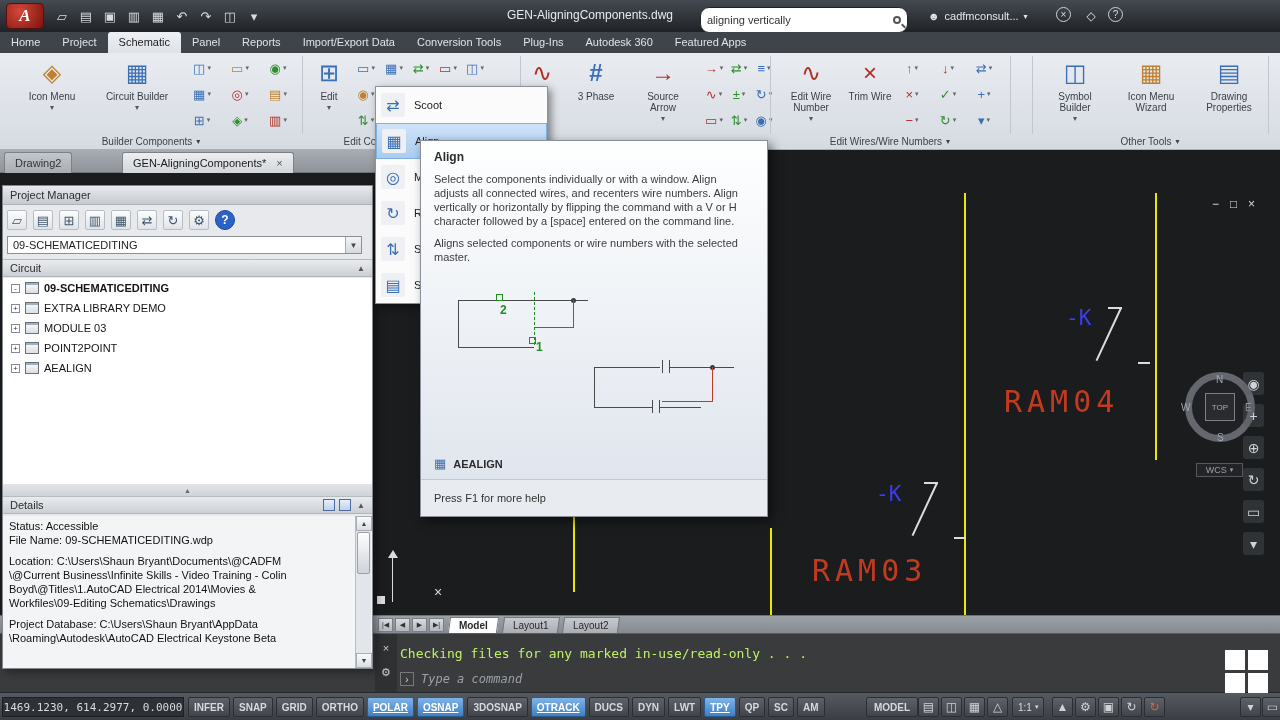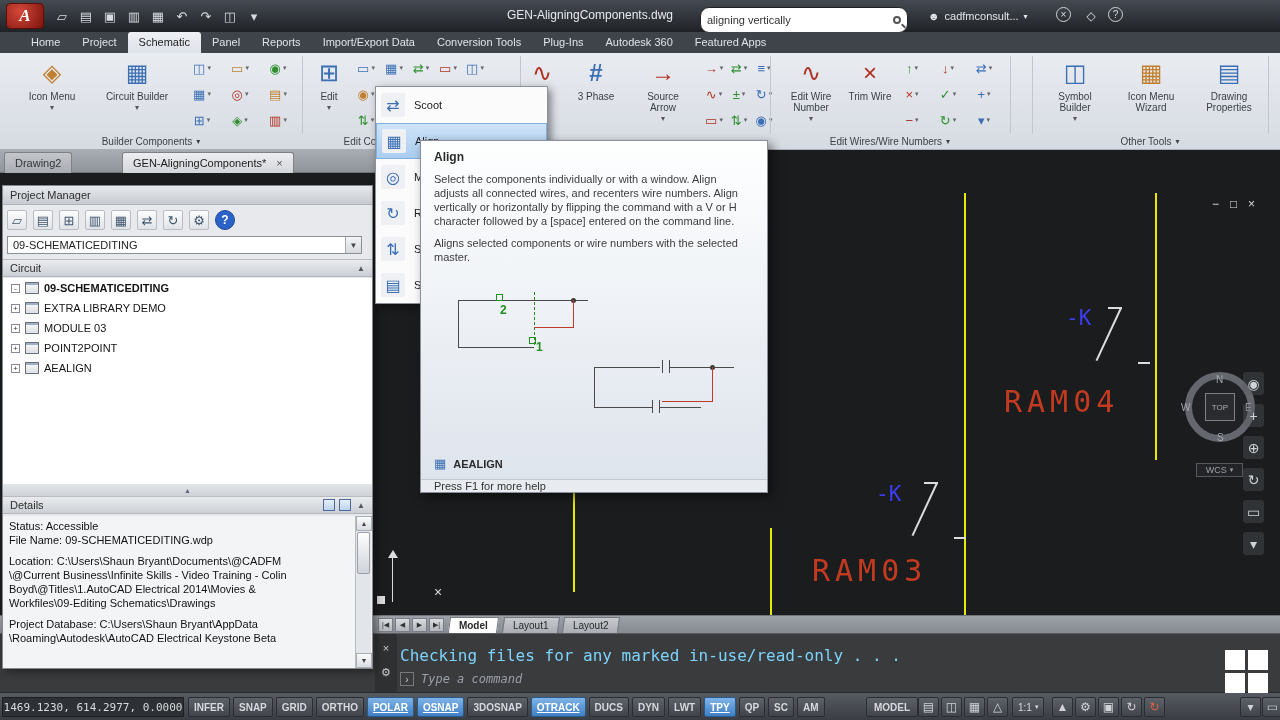--- a/index.html
+++ b/index.html
@@ -15,21 +15,21 @@
   #win-title { top:8px; left:440px; width:300px; color:#e6e9ee; font-size:12px; text-align:center; }
   #tb-search { left:700px; top:7px; width:208px; height:18px; background:#fff; border-radius:9px; border:1px solid #222; display:flex; align-items:center; padding:12px 6px; }
   #tb-search span.val { font-size:11px; color:#333; flex:1; }
   .mag { width:8px; height:8px; border:2px solid #555; border-radius:50%; position:relative; }
   .mag::after { content:""; position:absolute; width:5px; height:2px; background:#555; transform:rotate(45deg); left:6px; top:7px; }
   #tb-user { left:928px; top:7px; height:18px; display:flex; align-items:center; gap:5px; color:#e3e6eb; font-size:11px; }
   .tb-ic { top:7px; width:18px; height:18px; color:#d7dbe1; display:flex; align-items:center; justify-content:center; font-size:12px; }
   .circ { border:1px solid #cfd3d8; border-radius:50%; width:15px; height:15px; font-size:10px; }
 
   
-  #ribbon-tabs { left:0; top:32px; width:1280px; height:21px; background:#3f444b; display:flex; align-items:flex-end; padding-left:20px; z-index:5; }
+  #ribbon-tabs { left:0; top:32px; width:1280px; height:21px; background:#3f444b; display:flex; align-items:flex-end; padding-left:0; z-index:5; }
   .rtab { height:21px; line-height:21px; padding:0 11px; color:#dfe3e8; font-size:11px; }
   .rtab.active { background:linear-gradient(#eef0f4,#dde2e9); color:#222; border-radius:3px 3px 0 0; }
   #connect-pill { left:848px; top:35px; width:15px; height:15px; background:#e07b20; border-radius:3px; color:#fff; font-size:9px; display:flex; align-items:center; justify-content:center; }
 
   
   #ribbon { left:0; top:53px; width:1280px; height:97px; background:linear-gradient(#e9ecf1,#d6dbe2); border-bottom:1px solid #a9afb8; z-index:5; }
   .vsep { top:3px; height:78px; width:1px; background:#c2c7cf; }
   .bigbtn { display:flex; flex-direction:column; align-items:center; top:4px; color:#3a3f46; }
   .bb-icon { width:34px; height:32px; display:flex; align-items:center; justify-content:center; font-size:24px; }
   .bb-label { font-size:10px; text-align:center; line-height:11px; margin-top:2px; }
@@ -73,21 +73,21 @@
   #tt-diagram { position:relative; width:320px; height:178px; margin-top:6px; }
   .dl { position:absolute; background:#4a4a4a; }
   .rl { position:absolute; background:#c0392b; }
   .gdash { position:absolute; border-left:1px dashed #1f8f1f; }
   .gsq { position:absolute; width:7px; height:7px; border:1px solid #1f8f1f; }
   .gnum { position:absolute; color:#1f8f1f; font-weight:bold; font-size:12px; }
   .dot { position:absolute; width:5px; height:5px; border-radius:50%; background:#3a3a3a; }
   #tt-cmdrow { display:flex; align-items:center; gap:7px; padding:4px 13px 8px 13px; }
   #tt-cmdrow .g { font-size:13px; }
   #tt-cmd { font-size:11px; font-weight:bold; color:#2c2c2c; }
-  #tt-footer { border-top:1px solid #c4c9d1; background:#e8ebf0; padding:0 13px; font-size:11px; color:#333; }
+  #tt-footer { border-top:1px solid #c4c9d1; background:#e8ebf0; padding:12px 13px; font-size:11px; color:#333; }
 
   
   #pm { left:2px; top:185px; width:371px; height:484px; background:#e7e9ec; border:1px solid #83888f; box-shadow:3px 3px 8px rgba(0,0,0,.4); z-index:30; }
   #pm-header { height:19px; background:linear-gradient(#e6e9ed,#c7cbd1); border-bottom:1px solid #aeb3b9; font-size:11px; color:#2e2e2e; display:flex; align-items:center; padding-left:7px; }
   #pm-toolbar { position:absolute; top:22px; left:4px; height:24px; display:flex; gap:6px; align-items:center; }
   .pm-ic { width:20px; height:20px; display:flex; align-items:center; justify-content:center; font-size:13px; color:#41566e; background:linear-gradient(#fdfdfd,#dfe3e8); border:1px solid #b8bdc4; border-radius:2px; }
   .help-badge { background:#2a62c8; color:#fff; border-radius:50%; border:1px solid #1c4a9a; font-size:12px; font-weight:bold; }
   #pm-combo { position:absolute; top:50px; left:4px; width:355px; height:18px; background:#fff; border:1px solid #8b9097; display:flex; align-items:center; font-size:11px; color:#222; padding-left:5px; }
   #pm-combo .dd { margin-left:auto; width:16px; height:16px; background:linear-gradient(#f2f4f6,#d6dade); border-left:1px solid #aaa; display:flex; align-items:center; justify-content:center; font-size:8px; color:#444; }
   .pm-secbar { position:absolute; left:0; width:369px; height:18px; background:linear-gradient(#e9ebee,#ccd0d6); border-top:1px solid #b7bcc2; border-bottom:1px solid #b0b5bb; display:flex; align-items:center; padding:0 7px; font-size:11px; color:#2d2d2d; }
@@ -110,21 +110,21 @@
   
   #layoutstrip { left:0; top:615px; width:1280px; height:18px; background:linear-gradient(#9ca1a8,#868b92); border-top:1px solid #6e7278; display:flex; align-items:center; padding-left:378px; gap:2px; z-index:2; }
   .ls-nav { width:15px; height:14px; background:linear-gradient(#d8dbdf,#b4b8be); border:1px solid #7a7e84; font-size:7px; color:#333; display:flex; align-items:center; justify-content:center; }
   .ltab { height:16px; padding:0 9px; display:flex; align-items:center; font-size:10px; color:#2a2a2a; background:linear-gradient(#c6cacf,#aaaeb4); border:1px solid #75797f; border-bottom:none; transform:skewX(-8deg); margin-left:3px; }
   .ltab span { transform:skewX(8deg); }
   .ltab.active { background:#fdfdfe; font-weight:bold; }
 
   
   #cmd { left:0; top:633px; width:1280px; height:59px; background:#3a3b3d; border-top:1px solid #5a5c60; z-index:2; }
   #cmd-rail { position:absolute; left:375px; top:0; width:22px; height:59px; background:#2f3032; display:flex; flex-direction:column; align-items:center; gap:12px; padding-top:8px; color:#c8ccd1; font-size:11px; }
-  #cmd-history { position:absolute; left:400px; top:12px; font-size:16px; color:#7dd3fc; }
+  #cmd-history { position:absolute; left:400px; top:12px; font-size:13px; color:#bef264; }
   #cmd-input { position:absolute; left:400px; top:36px; width:800px; height:18px; display:flex; align-items:center; gap:7px; }
   #cmd-prompt-box { width:14px; height:14px; border:1px solid #77797d; color:#cfd3d8; font-size:10px; display:flex; align-items:center; justify-content:center; }
   #cmd-placeholder { font-size:12px; font-style:italic; color:#9aa0a8; }
 
   
   #statusbar { left:0; top:692px; width:1280px; height:28px; background:linear-gradient(#565a61,#3a3e44); border-top:1px solid #24272b; z-index:5; }
   #coords { position:absolute; left:2px; top:4px; width:182px; height:20px; background:#2d3034; border:1px solid #1d2023; color:#d9dbde; font-size:11px; display:flex; align-items:center; justify-content:center; }
   #toggles { position:absolute; left:188px; top:4px; display:flex; gap:3px; }
   .toggle { height:20px; padding:0 5px; display:flex; align-items:center; font-size:10px; font-weight:bold; color:#d6d9dd; background:linear-gradient(#5d6168,#41454b); border:1px solid #2a2d31; border-radius:2px; }
   .toggle.on { background:linear-gradient(#7fb4e8,#3f7fc4); border-color:#2a5a8a; color:#fff;text-decoration:underline; }

